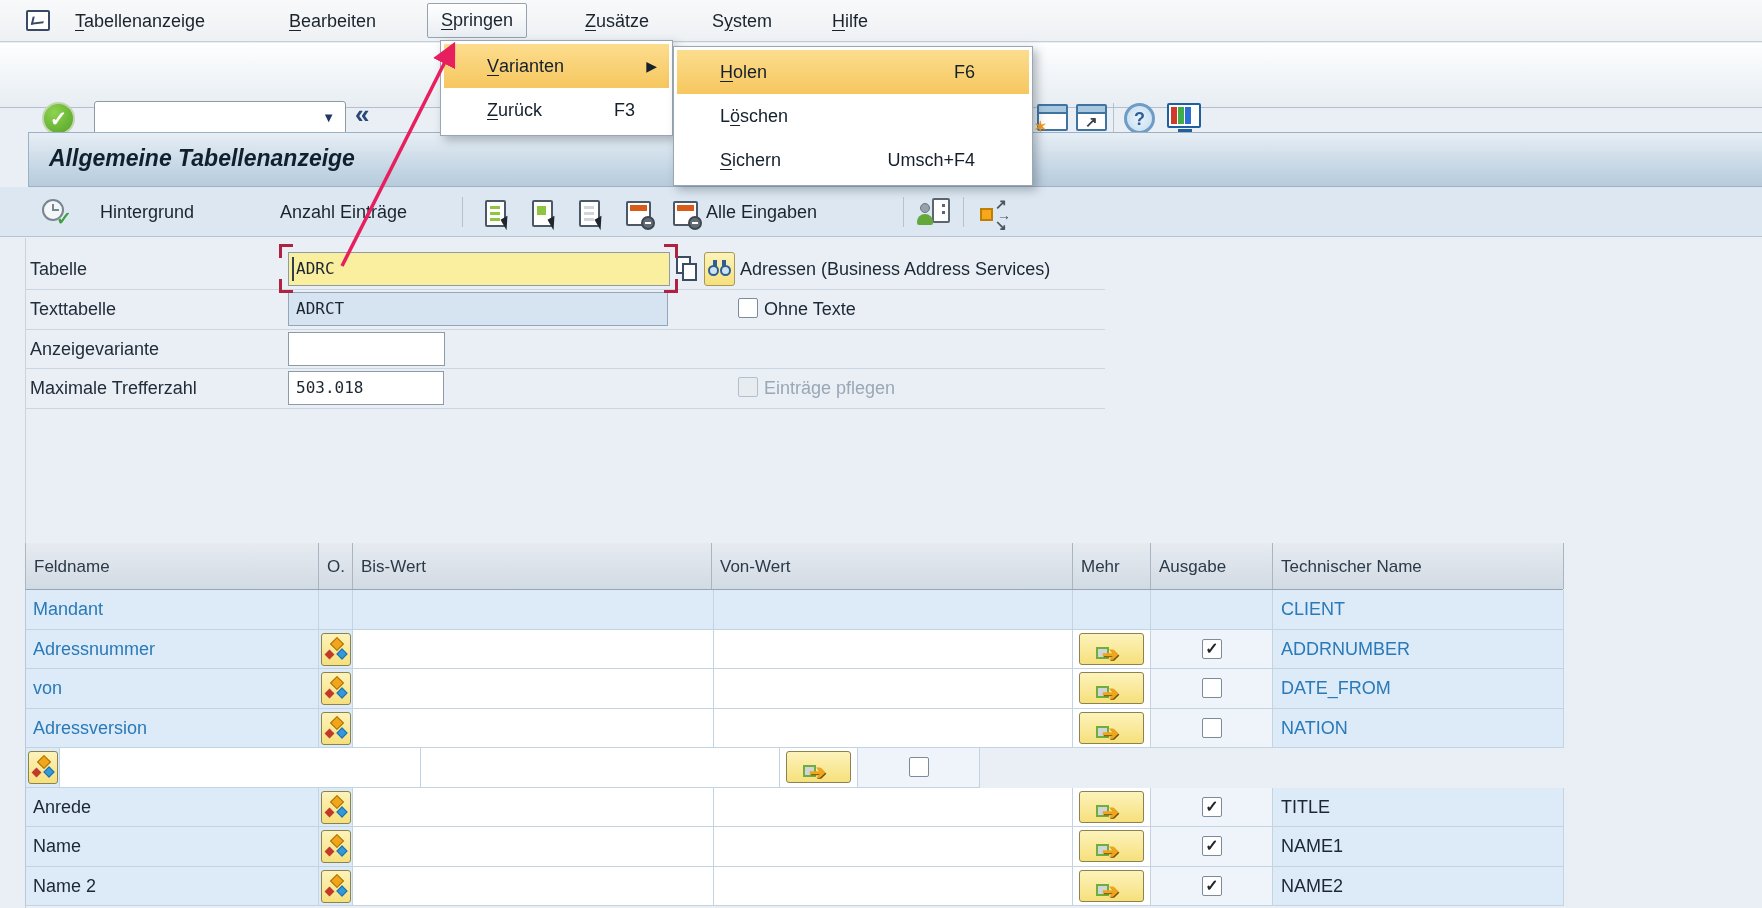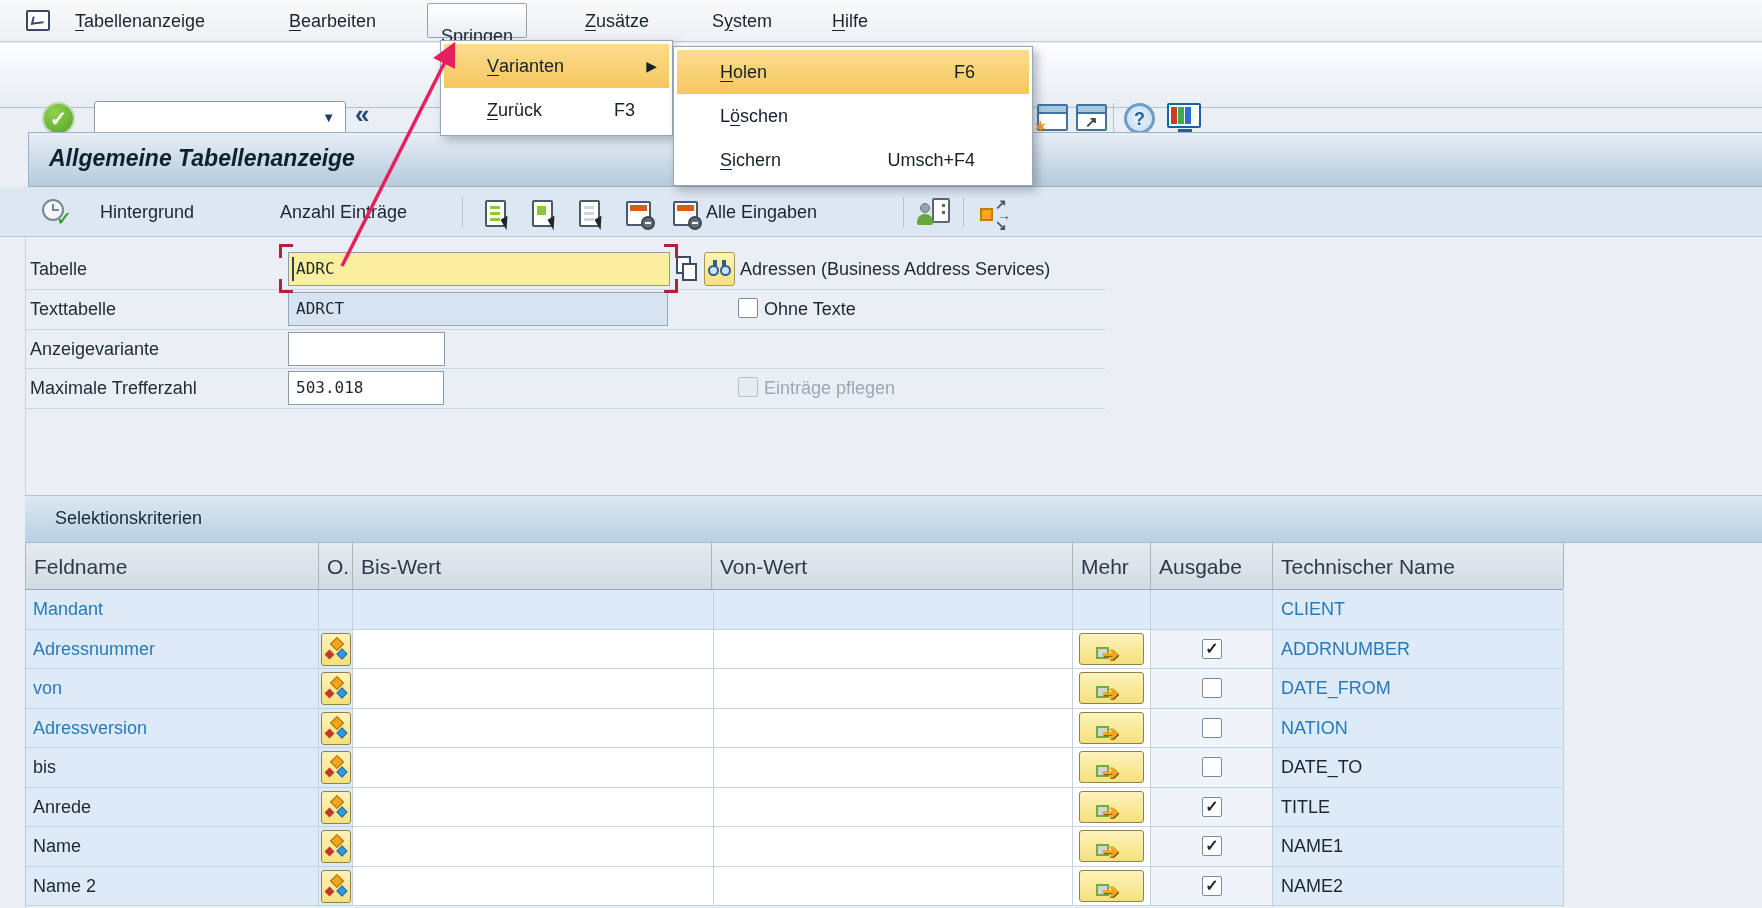--- a/index.html
+++ b/index.html
@@ -12,21 +12,21 @@
   html,body{background:#dfe5ea}
   .screen{position:relative;width:1762px;height:908px;background:var(--bg);
     font-family:"Liberation Sans",sans-serif;color:var(--ink);overflow:hidden}
 
   
   .menubar{position:absolute;left:0;top:0;width:1762px;height:42px;
     background:linear-gradient(#f8f9fa,#eef1f4);border-bottom:1px solid #c6cdd4}
   .mitem{position:absolute;top:0;height:42px;line-height:42px;font-size:18px;color:#1a242e;cursor:default;white-space:nowrap}
   .mitem u,.menu-item u{text-decoration:underline;text-underline-offset:3px}
   .mpressed{top:3px;height:35px;line-height:33px;border:1px solid #96a2ae;border-radius:2px;
-    background:linear-gradient(#ffffff,#e9eef3);padding:16px 13px}
+    background:linear-gradient(#ffffff,#e9eef3);padding:0 13px}
   .sysicon{position:absolute;left:26px;top:10px;width:24px;height:21px;border:2px solid #3a4a66;border-radius:2px;background:#fff}
   .sysicon::before{content:"";position:absolute;left:4px;top:4px;width:10px;height:6px;
     border-left:2px solid #3a4a66;border-bottom:2px solid #3a4a66;transform:skewX(-20deg) rotate(-8deg)}
 
   
   .toolbar{position:absolute;left:0;top:43px;width:1762px;height:65px;
     background:linear-gradient(#fdfeff,#e7edf2);border-bottom:1px solid #b3bfca}
   .enterbtn{position:absolute;left:42px;top:59px;width:33px;height:33px;border-radius:50%;
     background:radial-gradient(circle at 35% 30%,#8ed34f,#53a227);border:2px solid #c2d6ae;
     color:#fff;font-size:21px;font-weight:bold;text-align:center;line-height:30px}
@@ -106,21 +106,21 @@
   .bk{position:absolute;width:14px;height:14px;border:3px solid var(--bracket)}
   .bk.tl{border-right:none;border-bottom:none}.bk.tr{border-left:none;border-bottom:none}
   .bk.bl{border-right:none;border-top:none}.bk.br{border-left:none;border-top:none}
 
   
   .groupband{position:absolute;left:25px;top:495px;width:1737px;height:48px;
     background:linear-gradient(#dce8f3,#b9cfe2);border-top:1px solid #b2c4d6;border-bottom:1px solid #a9bccf}
   .groupband span{position:absolute;left:30px;top:12px;font-size:18px;color:#1b2838}
   .thead{position:absolute;left:25px;top:543px;width:1538px;height:47px;display:flex;
     background:linear-gradient(#e6ebf1,#d2dae3);border-bottom:1px solid #98a5b2;border-left:1px solid #aab6c2}
-  .thead div{height:100%;line-height:47px;font-size:21px;color:#2b3a49;padding-left:8px;border-right:1px solid #a9b5c1;overflow:hidden;white-space:nowrap}
+  .thead div{height:100%;line-height:47px;font-size:17px;color:#2b3a49;padding-left:8px;border-right:1px solid #a9b5c1;overflow:hidden;white-space:nowrap}
   .trow{position:absolute;left:25px;width:1538px;height:39.5px;display:flex;border-left:1px solid #b9c9d8}
   .trow>div{height:100%;border-right:1px solid var(--line);border-bottom:1px solid var(--line);
     font-size:18px;line-height:38px;overflow:hidden;white-space:nowrap}
   .c0{flex:0 0 293px;background:var(--cellblue);padding-left:7px}
   .c1{flex:0 0 34px;background:var(--cellblue);position:relative}
   .c2{flex:0 0 361px;background:#fff}
   .c3{flex:0 0 359px;background:#fff}
   .c4{flex:0 0 78px;background:#fff;position:relative}
   .c5{flex:0 0 122px;background:#eef4fa;position:relative}
   .c6{flex:0 0 291px;background:var(--cellblue);padding-left:8px}
@@ -271,23 +271,20 @@
   <div class="hline" style="top:289px"></div>
   <div class="hline" style="top:329px"></div>
   <div class="hline" style="top:368px"></div>
   <div class="hline" style="top:408px"></div>
 
   <span class="bk tl" style="left:279px;top:244px"></span>
   <span class="bk tr" style="left:664px;top:244px"></span>
   <span class="bk bl" style="left:279px;top:279px"></span>
   <span class="bk br" style="left:664px;top:279px"></span>
 
-  <div class="groupband">
-    <span>Selektionskriterien</span>
-  </div>
 
   <div class="thead">
     <div style="flex:0 0 293px">Feldname</div>
     <div style="flex:0 0 34px">O.</div>
     <div style="flex:0 0 359px">Bis-Wert</div>
     <div style="flex:0 0 361px">Von-Wert</div>
     <div style="flex:0 0 78px">Mehr</div>
     <div style="flex:0 0 122px">Ausgabe</div>
     <div style="flex:0 0 291px">Technischer Name</div>
   </div>
@@ -365,40 +362,38 @@
           <span class="ar">➔</span>
         </span>
       </div>
     <div class="c5">
         <span class="cb rowcb"></span>
       </div>
     <div class="c6 bluetxt">NATION</div>
   </div>
 
   <div class="trow" style="top:748px">
-    <div class="c0">bis</div>
     <div class="c1">
         <span class="obtn">
           <i class="d1"></i>
           <i class="d2"></i>
           <i class="d3"></i>
         </span>
       </div>
     <div class="c2"></div>
     <div class="c3"></div>
     <div class="c4">
         <span class="mehrbtn">
           <span class="sq"></span>
           <span class="ar">➔</span>
         </span>
       </div>
     <div class="c5">
         <span class="cb rowcb"></span>
       </div>
-    <div class="c6">DATE_TO</div>
   </div>
 
   <div class="trow" style="top:787.5px">
     <div class="c0">Anrede</div>
     <div class="c1">
         <span class="obtn">
           <i class="d1"></i>
           <i class="d2"></i>
           <i class="d3"></i>
         </span>

